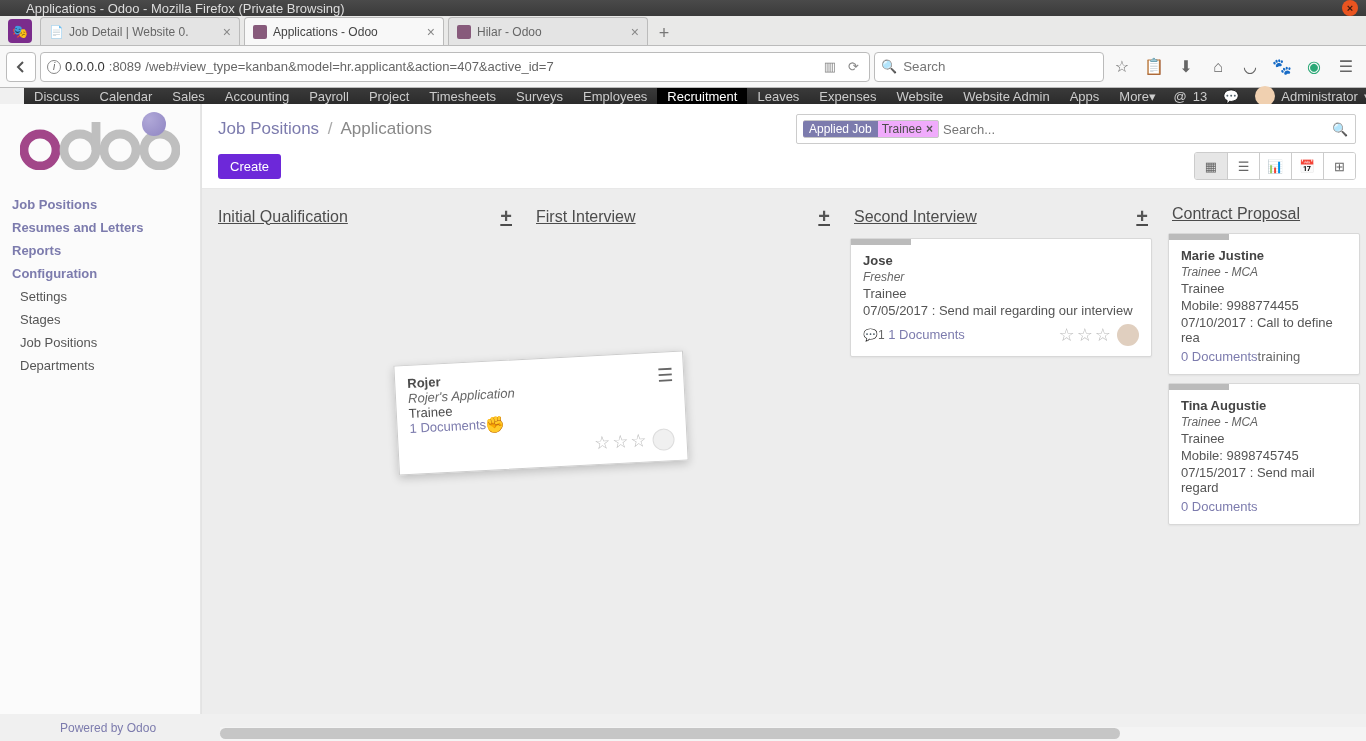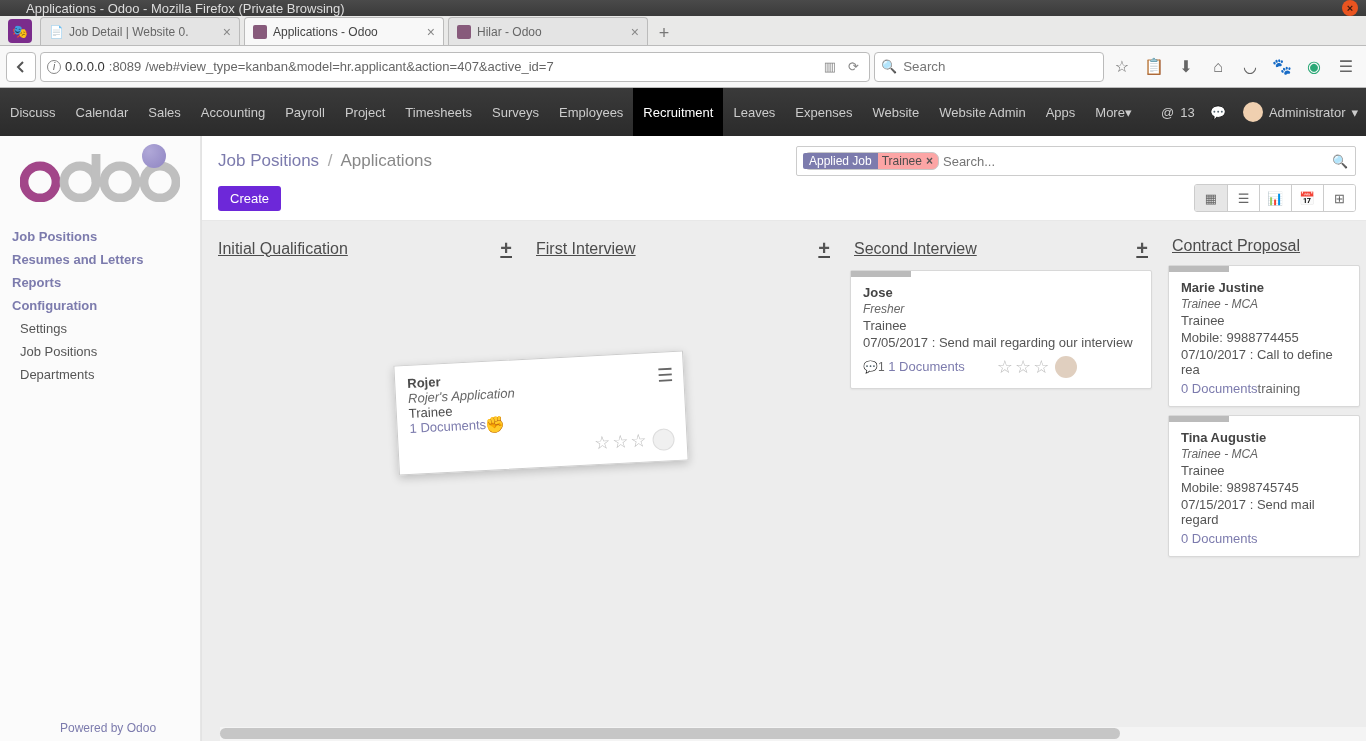--- a/index.html
+++ b/index.html
@@ -25,21 +25,21 @@
   .navbtn{width:30px;height:30px;border:1px solid #bbb;border-radius:4px;display:flex;align-items:center;justify-content:center;color:#555;cursor:pointer;background:#fff;}
   .urlbar{flex:1;height:30px;border:1px solid #bbb;border-radius:4px;display:flex;align-items:center;padding:0 6px;background:#fff;gap:4px;font-size:13px;color:#666;}
   .urlbar .info{width:14px;height:14px;border:1px solid #888;border-radius:50%;display:flex;align-items:center;justify-content:center;font-size:10px;font-style:italic;}
   .urlbar .righticon{color:#888;cursor:pointer;padding:0 4px;}
   .searchbar{width:230px;height:30px;border:1px solid #bbb;border-radius:4px;display:flex;align-items:center;padding:0 6px;background:#fff;gap:6px;color:#888;}
   .searchbar input{flex:1;border:none;outline:none;color:#555;}
   .tbicon{width:28px;height:28px;display:flex;align-items:center;justify-content:center;color:#666;cursor:pointer;font-size:16px;}
   .tbicon.green{color:#2aa876;}
   
   
-  .odoo-menu{height:48px;background:linear-gradient(#3a3a3a,#2b2b2b);display:flex;align-items:stretch;color:#ccc;font-size:13px;}
+  .odoo-menu{height:16px;background:linear-gradient(#3a3a3a,#2b2b2b);display:flex;align-items:stretch;color:#ccc;font-size:13px;margin-left:24px;}
   .odoo-menu .m{padding:0 10px;display:flex;align-items:center;cursor:pointer;white-space:nowrap;}
   .odoo-menu .m.active{background:#000;color:#fff;text-align:center;}
   .odoo-menu .spacer{flex:1;}
   .odoo-menu .r{padding:0 8px;display:flex;align-items:center;gap:6px;cursor:pointer;}
   .avatar-sm{width:20px;height:20px;border-radius:50%;background:#f0d0b0;display:inline-block;}
   
   
   .main{display:flex;height:610px;background:#f9f9f9;}
   .sidebar{width:220px;background:#fbfbfb;border-right:1px solid #e6e6e6;padding:8px 0;}
   .logo{padding:10px 20px 20px;position:relative;}
@@ -50,21 +50,21 @@
   .footer-pow{position:absolute;bottom:6px;left:60px;font-size:12px;color:#999;}
   .footer-pow span{color:#7c7bad;}
   
   .content{flex:1;display:flex;flex-direction:column;position:relative;border-left:1px solid #e3e3e3;}
   .controlbar{padding:10px 16px 8px;background:#fff;display:flex;flex-direction:column;gap:8px;border-bottom:1px solid #e8e8e8;}
   .cb-row1{display:flex;align-items:center;gap:10px;}
   .breadcrumb{font-size:17px;color:#7c7bad;}
   .breadcrumb .cur{color:#888;}
   .breadcrumb .sep{color:#aaa;margin:0 4px;}
   .searchbox{margin-left:auto;flex:1;max-width:560px;border:1px solid #ccc;border-radius:2px;height:30px;display:flex;align-items:center;padding:0 6px;min-width:400px;}
-  .filtertag{background:#fca5a5;border:1px solid #c8c8c8;border-radius:7px;padding:1px 5px;margin-right:4px;font-size:12px;display:flex;align-items:center;}
+  .filtertag{background:#f0abfc;border:1px solid #c8c8c8;border-radius:2px;padding:1px 5px;margin-right:4px;font-size:12px;display:flex;align-items:center;}
   .filtertag .lab{background:#7c7bad;color:#fff;padding:1px 6px;margin:-2px 4px -2px -6px;border-radius:2px 0 0 2px;}
   .filtertag .x{margin-left:4px;cursor:pointer;color:#555;font-weight:bold;}
   .searchbox input{flex:1;border:none;outline:none;font-size:13px;}
   .searchbox .mag{color:#888;cursor:pointer;}
   .cb-row2{display:flex;align-items:center;}
   .btn-create{background:#6d28d9;color:#fff;border:none;padding:5px 12px;border-radius:3px;cursor:pointer;font-size:13px;}
   .view-switch{margin-left:auto;display:flex;border:1px solid #ccc;border-radius:3px;overflow:hidden;}
   .view-switch .vs{width:32px;height:26px;display:flex;align-items:center;justify-content:center;border-left:1px solid #ccc;background:#fff;cursor:pointer;color:#666;}
   .view-switch .vs:first-child{border-left:none;}
   .view-switch .vs.active{background:#e6e6e6;}
@@ -192,20 +192,21 @@
         <path d="M95 -5 v40" stroke="#bfbfbf" stroke-width="11" fill="none"></path>
         <circle cx="125" cy="35" r="20" fill="none" stroke="#bfbfbf" stroke-width="11"></circle>
         <circle cx="175" cy="35" r="20" fill="none" stroke="#bfbfbf" stroke-width="11"></circle>
       </svg>
     </div>
     <a>Job Positions</a>
     <a>Resumes and Letters</a>
     <a>Reports</a>
     <a>Configuration</a>
     <a class="sub">Settings</a>
+    <a class="sub">Stages</a>
     <a class="sub">Job Positions</a>
     <a class="sub">Departments</a>
   </div>
 
   <div class="content">
     <div class="controlbar">
       <div class="cb-row1">
         <div class="breadcrumb">
           <span style="cursor:pointer">Job Positions</span>
           <span class="sep">/</span>
@@ -253,21 +254,21 @@
         <div class="col-head">
           <span>Second Interview</span>
           <span class="plus">+</span>
         </div>
         <div class="card">
           <div class="bar"></div>
           <div class="name">Jose</div>
           <div class="sub">Fresher</div>
           <div class="line">Trainee</div>
           <div class="line">07/05/2017 : Send mail regarding our interview</div>
-          <div style="display:flex;align-items:center;gap:32px;">
+          <div style="display:flex;align-items:center;justify-content:space-between;gap:32px;">
             <span>
               <span class="chat-icon-sm">💬</span><span style="color:#666;font-size:12px">1</span>
               <a class="docs">1 Documents</a>
             </span>
             <span class="footer">
               <span class="star">☆</span>
               <span class="star">☆</span>
               <span class="star">☆</span>
               <span class="av"></span>
             </span>

